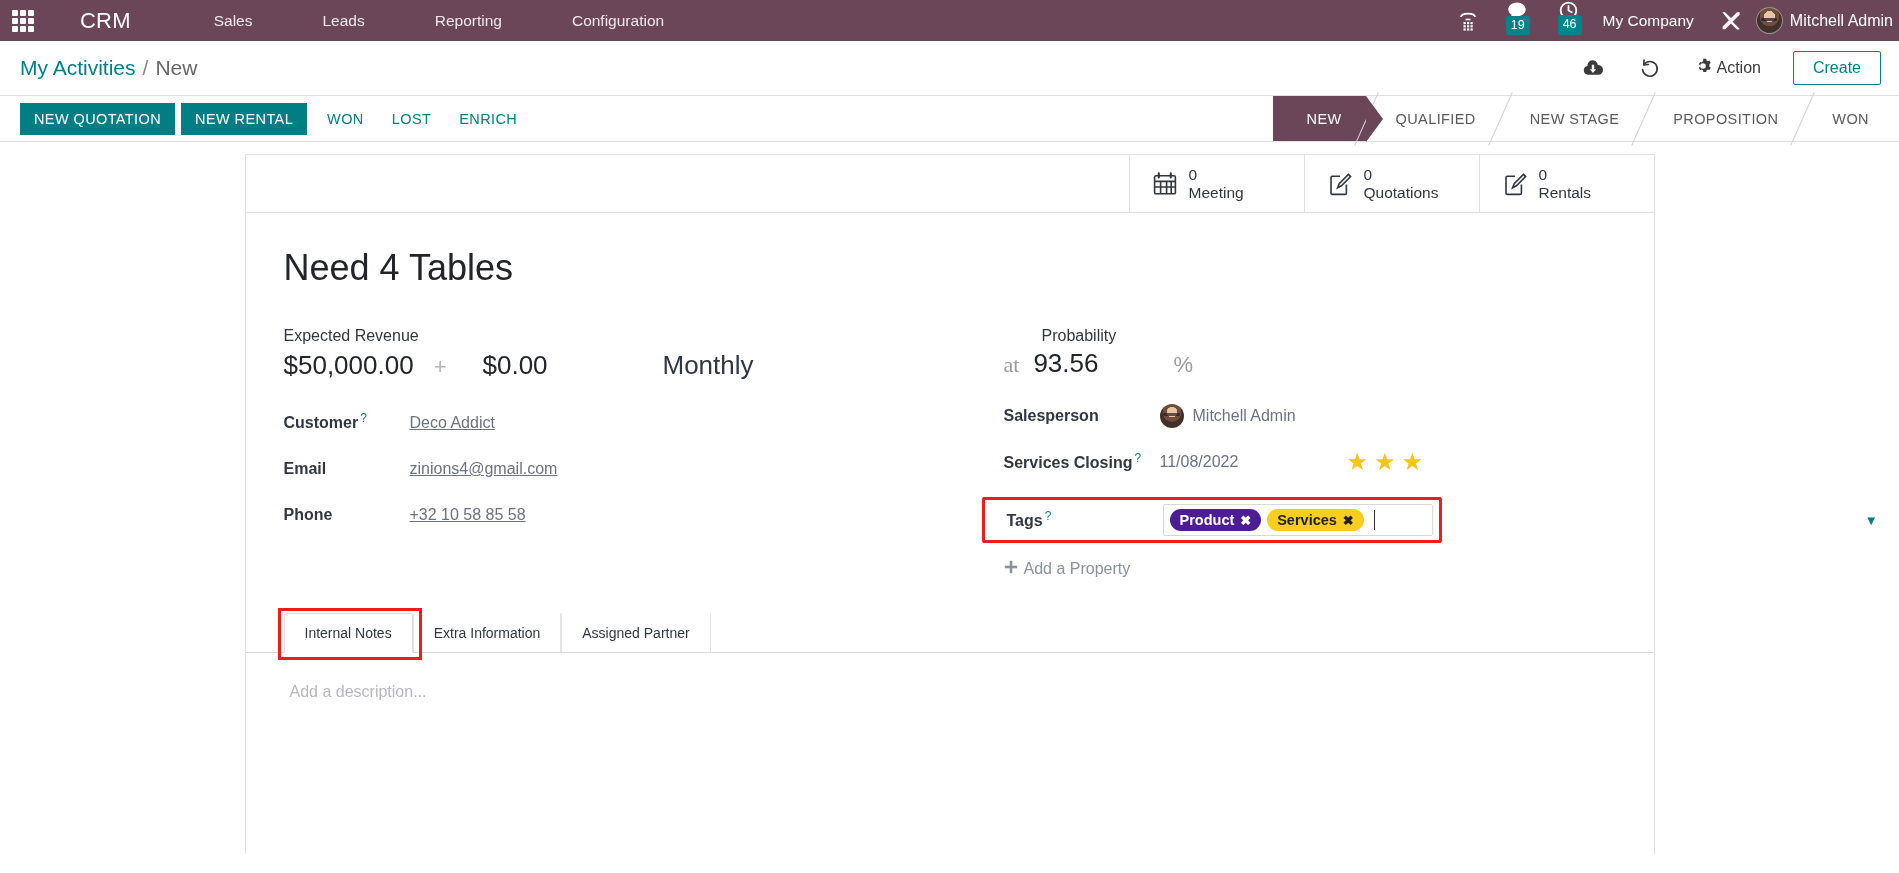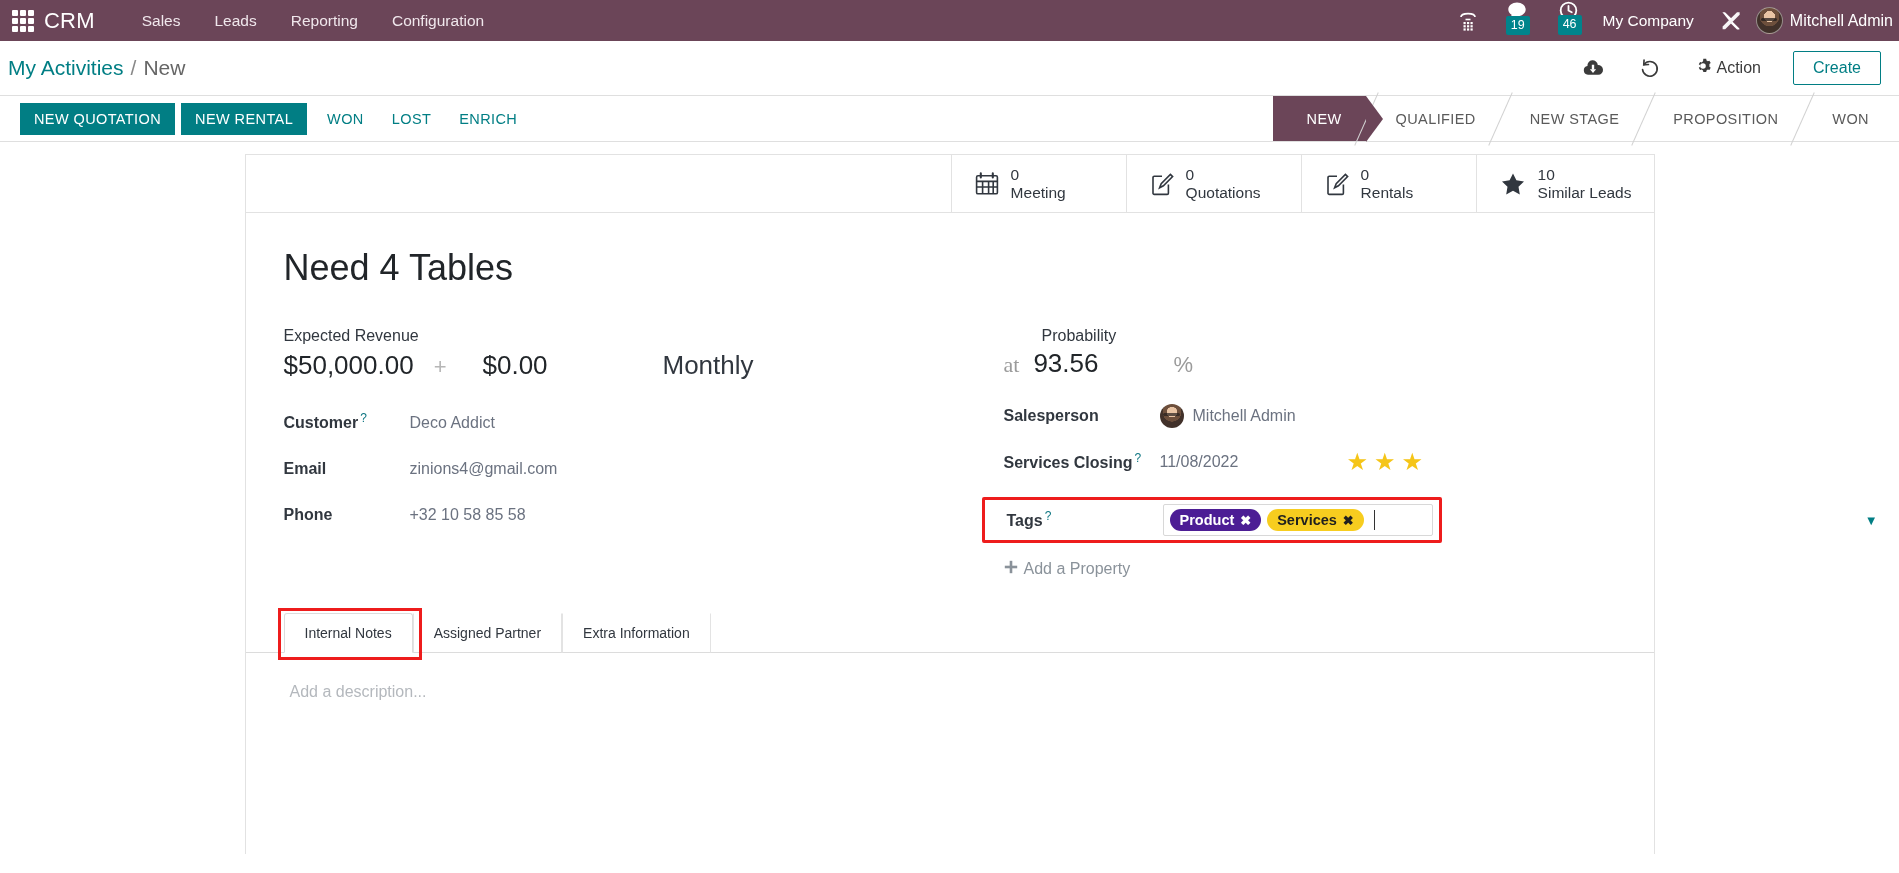--- a/index.html
+++ b/index.html
@@ -11,20 +11,21 @@
   }
 
   
   .topbar {
     height: 41px;
     background: #6B4558;
     display: flex;
     align-items: center;
     color: #ffffff;
     position: relative;
+    gap: 36px;
   }
   .apps-grid {
     width: 22px; height: 22px;
     margin-left: 12px; margin-right: 10px;
     display: grid;
     grid-template-columns: repeat(3, 1fr);
     grid-template-rows: repeat(3, 1fr);
     gap: 2px;
     cursor: pointer;
   }
@@ -104,21 +105,21 @@
     cursor: pointer;
   }
 
   
   .control-panel {
     height: 55px;
     background: #ffffff;
     border-bottom: 1px solid #dfdfdf;
     display: flex;
     align-items: center;
-    padding: 0 18px 0 8px;
+    padding: 0 18px 0 20px;
     position: relative;
   }
   .breadcrumb { font-size: 21px; display: flex; align-items: baseline; }
   .bc-link { color: #017e84; cursor: pointer; }
   .bc-sep { color: #888; margin: 0 7px; }
   .bc-current { color: #666; }
   .cp-right {
     margin-left: auto;
     display: flex;
     align-items: center;
@@ -306,21 +307,21 @@
     width: 106px;
     flex: 0 0 auto;
   }
   .field-label .qmark {
     color: #0e7682;
     font-weight: normal;
     font-size: 12px;
     vertical-align: super;
     margin-left: 2px;
   }
-  .field-value { font-size: 16px; color: #6b7280; }
+  .field-value { font-size: 16px; color: #6b7280; text-decoration: underline; }
   .field-value.link { color: #6b7280; }
 
   .cb {
     width: 19px; height: 19px;
     background: #017e84;
     border-radius: 2px;
     display: inline-flex;
     align-items: center;
     justify-content: center;
     color: #fff;
@@ -654,31 +655,20 @@
           <svg width="26" height="26" viewBox="0 0 26 26" fill="none" stroke="#31373f" stroke-width="1.6">
             <path d="M19.4 13.6 V22.2 a1.2 1.2 0 0 1 -1.2 1.2 H5.2 A1.2 1.2 0 0 1 4 22.2 V6.4 a1.2 1.2 0 0 1 1.2 -1.2 H13"></path>
             <path d="M10.6 16.8 L12.2 12.6 L21.4 3.4 L23.6 5.6 L14.4 14.8 Z"></path>
           </svg>
         </span>
         <span class="sb-text">
           <span class="sb-value">0</span>
           <span class="sb-label">Rentals</span>
         </span>
       </div>
-      <div class="smartbtn">
-        <span class="sb-ico">
-          <svg width="28" height="26" viewBox="0 0 26 26" fill="#31373f">
-            <path d="M13 2.4 L16.4 9.3 L24 10.4 L18.5 15.8 L19.8 23.4 L13 19.8 L6.2 23.4 L7.5 15.8 L2 10.4 L9.6 9.3 Z"></path>
-          </svg>
-        </span>
-        <span class="sb-text">
-          <span class="sb-value">10</span>
-          <span class="sb-label">Similar Leads</span>
-        </span>
-      </div>
     </div>
 
     <div class="sheet-body">
       <h1 class="record-title">Need 4 Tables</h1>
 
       <div class="cols">
 
         <div class="col-left">
           <div class="rev-label">Expected Revenue</div>
           <div class="rev-row">
@@ -763,22 +753,22 @@
               </svg>
             </span>
             <span>Add a Property</span>
           </div>
         </div>
       </div>
 
       <div class="notebook">
         <div class="nb-tabs">
           <div class="nb-tab active">Internal Notes</div>
+          <div class="nb-tab inactive">Extra Information</div>
           <div class="nb-tab inactive">Assigned Partner</div>
-          <div class="nb-tab inactive">Extra Information</div>
           <div class="tab-highlight"></div>
         </div>
         <div class="nb-page">
           <div class="nb-placeholder">Add a description...</div>
         </div>
       </div>
 
     </div>
   </div>
 </div>

